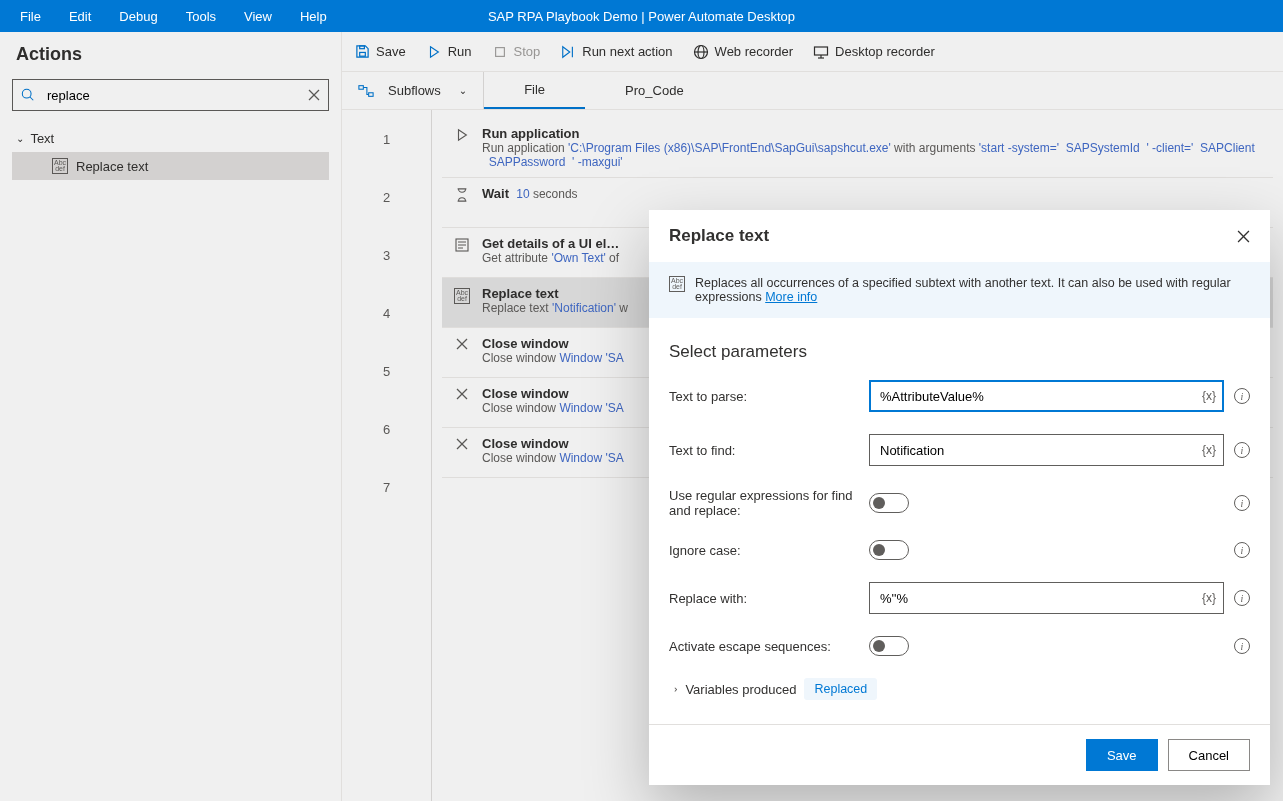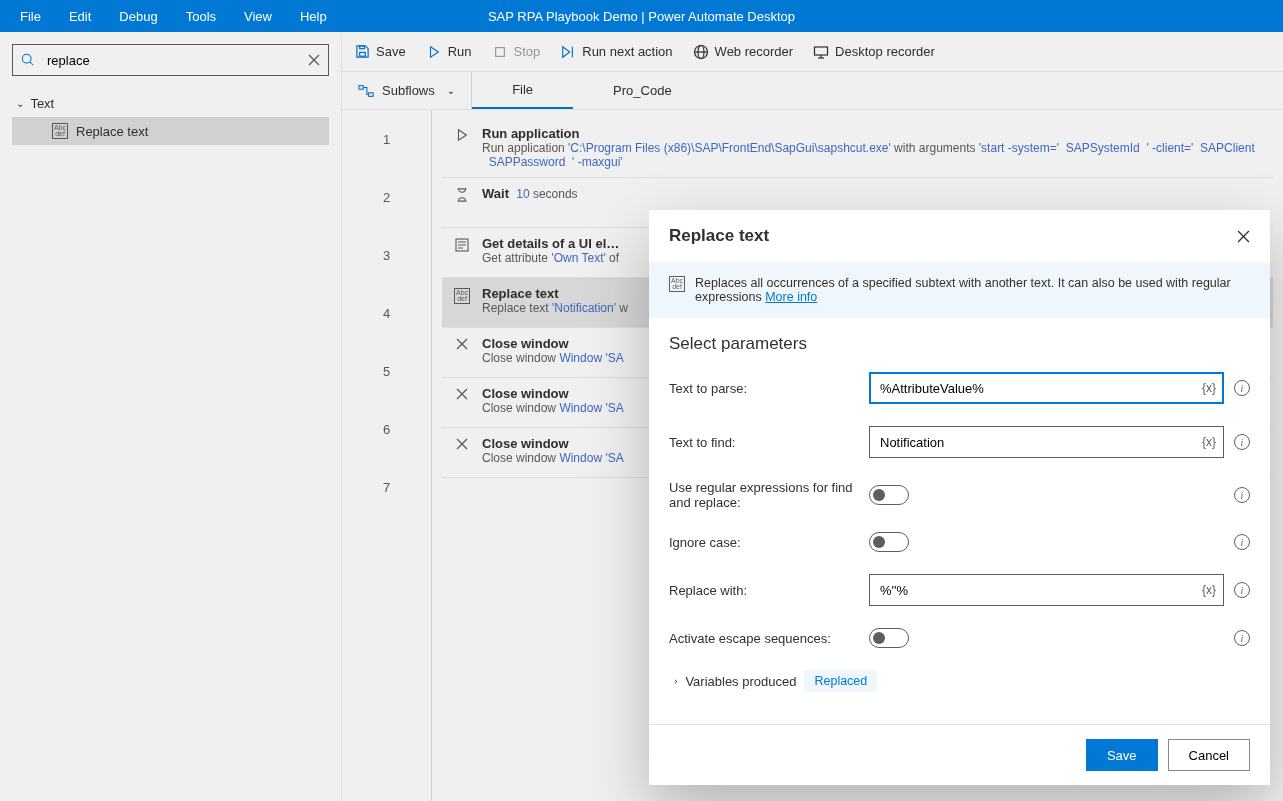--- a/index.html
+++ b/index.html
@@ -65,21 +65,21 @@
     .tree-item { display:flex; align-items:center; gap:8px; padding:6px 4px 6px 40px; }
     .tree-item.selected { background:#e1dfdd; }
 
     .workspace { flex:1; display:flex; flex-direction:column; position: relative; }
     .sub-toolbar {
       height: 38px;
       border-bottom: 1px solid #e1dfdd;
       display:flex;
       align-items:stretch;
     }
-    .subflows-btn { display:flex; align-items:center; gap:8px; padding:0 16px; cursor:pointer; border-right: 1px solid #e1dfdd;}
+    .subflows-btn { display:flex; align-items:center; gap:14px; padding:0 16px; cursor:pointer; border-right: 1px solid #e1dfdd;}
     .tab { padding: 0 40px; display:flex; align-items:center; cursor:pointer; position:relative;}
     .tab.active { border-bottom: 2px solid #0078d4; }
 
     .flow-area { flex:1; display:flex; }
     .step-gutter { width: 90px; border-right: 1px solid #e1dfdd; display:flex; flex-direction:column; }
     .step-num { height:58px; display:flex; align-items:center; justify-content:center; color:#605e5c;}
     .step-list { flex:1; padding: 8px 10px; }
     .step-card {
       min-height: 50px;
       border-bottom: 1px solid #edebe9;
@@ -126,21 +126,21 @@
     .modal-info {
       background:#EFF6FC;
       padding: 14px 20px;
       display:flex;
       gap:10px;
       font-size:12.5px;
       color:#323130;
       align-items:flex-start;
     }
     .modal-info a { color:#0078d4; text-decoration:underline; }
-    .modal-body { flex:1; padding: 16px 20px; overflow:auto;}
+    .modal-body { flex:1; padding: 24px 20px; overflow:auto;}
     .section-title { font-size:17px; margin-bottom: 18px; }
     .param-row { display:flex; align-items:center; margin-bottom: 22px; gap:10px;}
     .param-label { width: 190px; font-size:13px; color:#323130;}
     .param-input-wrap { flex:1; position:relative; display:flex; align-items:center;}
     .param-input {
       width:100%;
       border:1px solid #605e5c;
       height:32px;
       padding: 0 34px 0 10px;
       font-size:13px;
@@ -210,20 +210,21 @@
       <div class="menu-item">View</div>
       <div class="menu-item">Help</div>
     </div>
     <div class="menu-title">SAP RPA Playbook Demo | Power Automate Desktop</div>
   </div>
 </div>
 
 <div class="main-layout">
 
   <div class="actions-panel">
+    <div class="actions-title">Actions</div>
     <div class="search-wrap">
       <span>
         <svg width="14" height="14" viewBox="0 0 16 16">
             <circle cx="6.5" cy="6.5" r="5" fill="none" stroke="#0078d4" stroke-width="1.2"></circle>
             <line x1="10" y1="10" x2="14" y2="14" stroke="#0078d4" stroke-width="1.2"></line>
           </svg>
       </span>
       <input value="replace" style="">
       <span class="search-clear">
         <svg width="12" height="12" viewBox="0 0 12 12">

